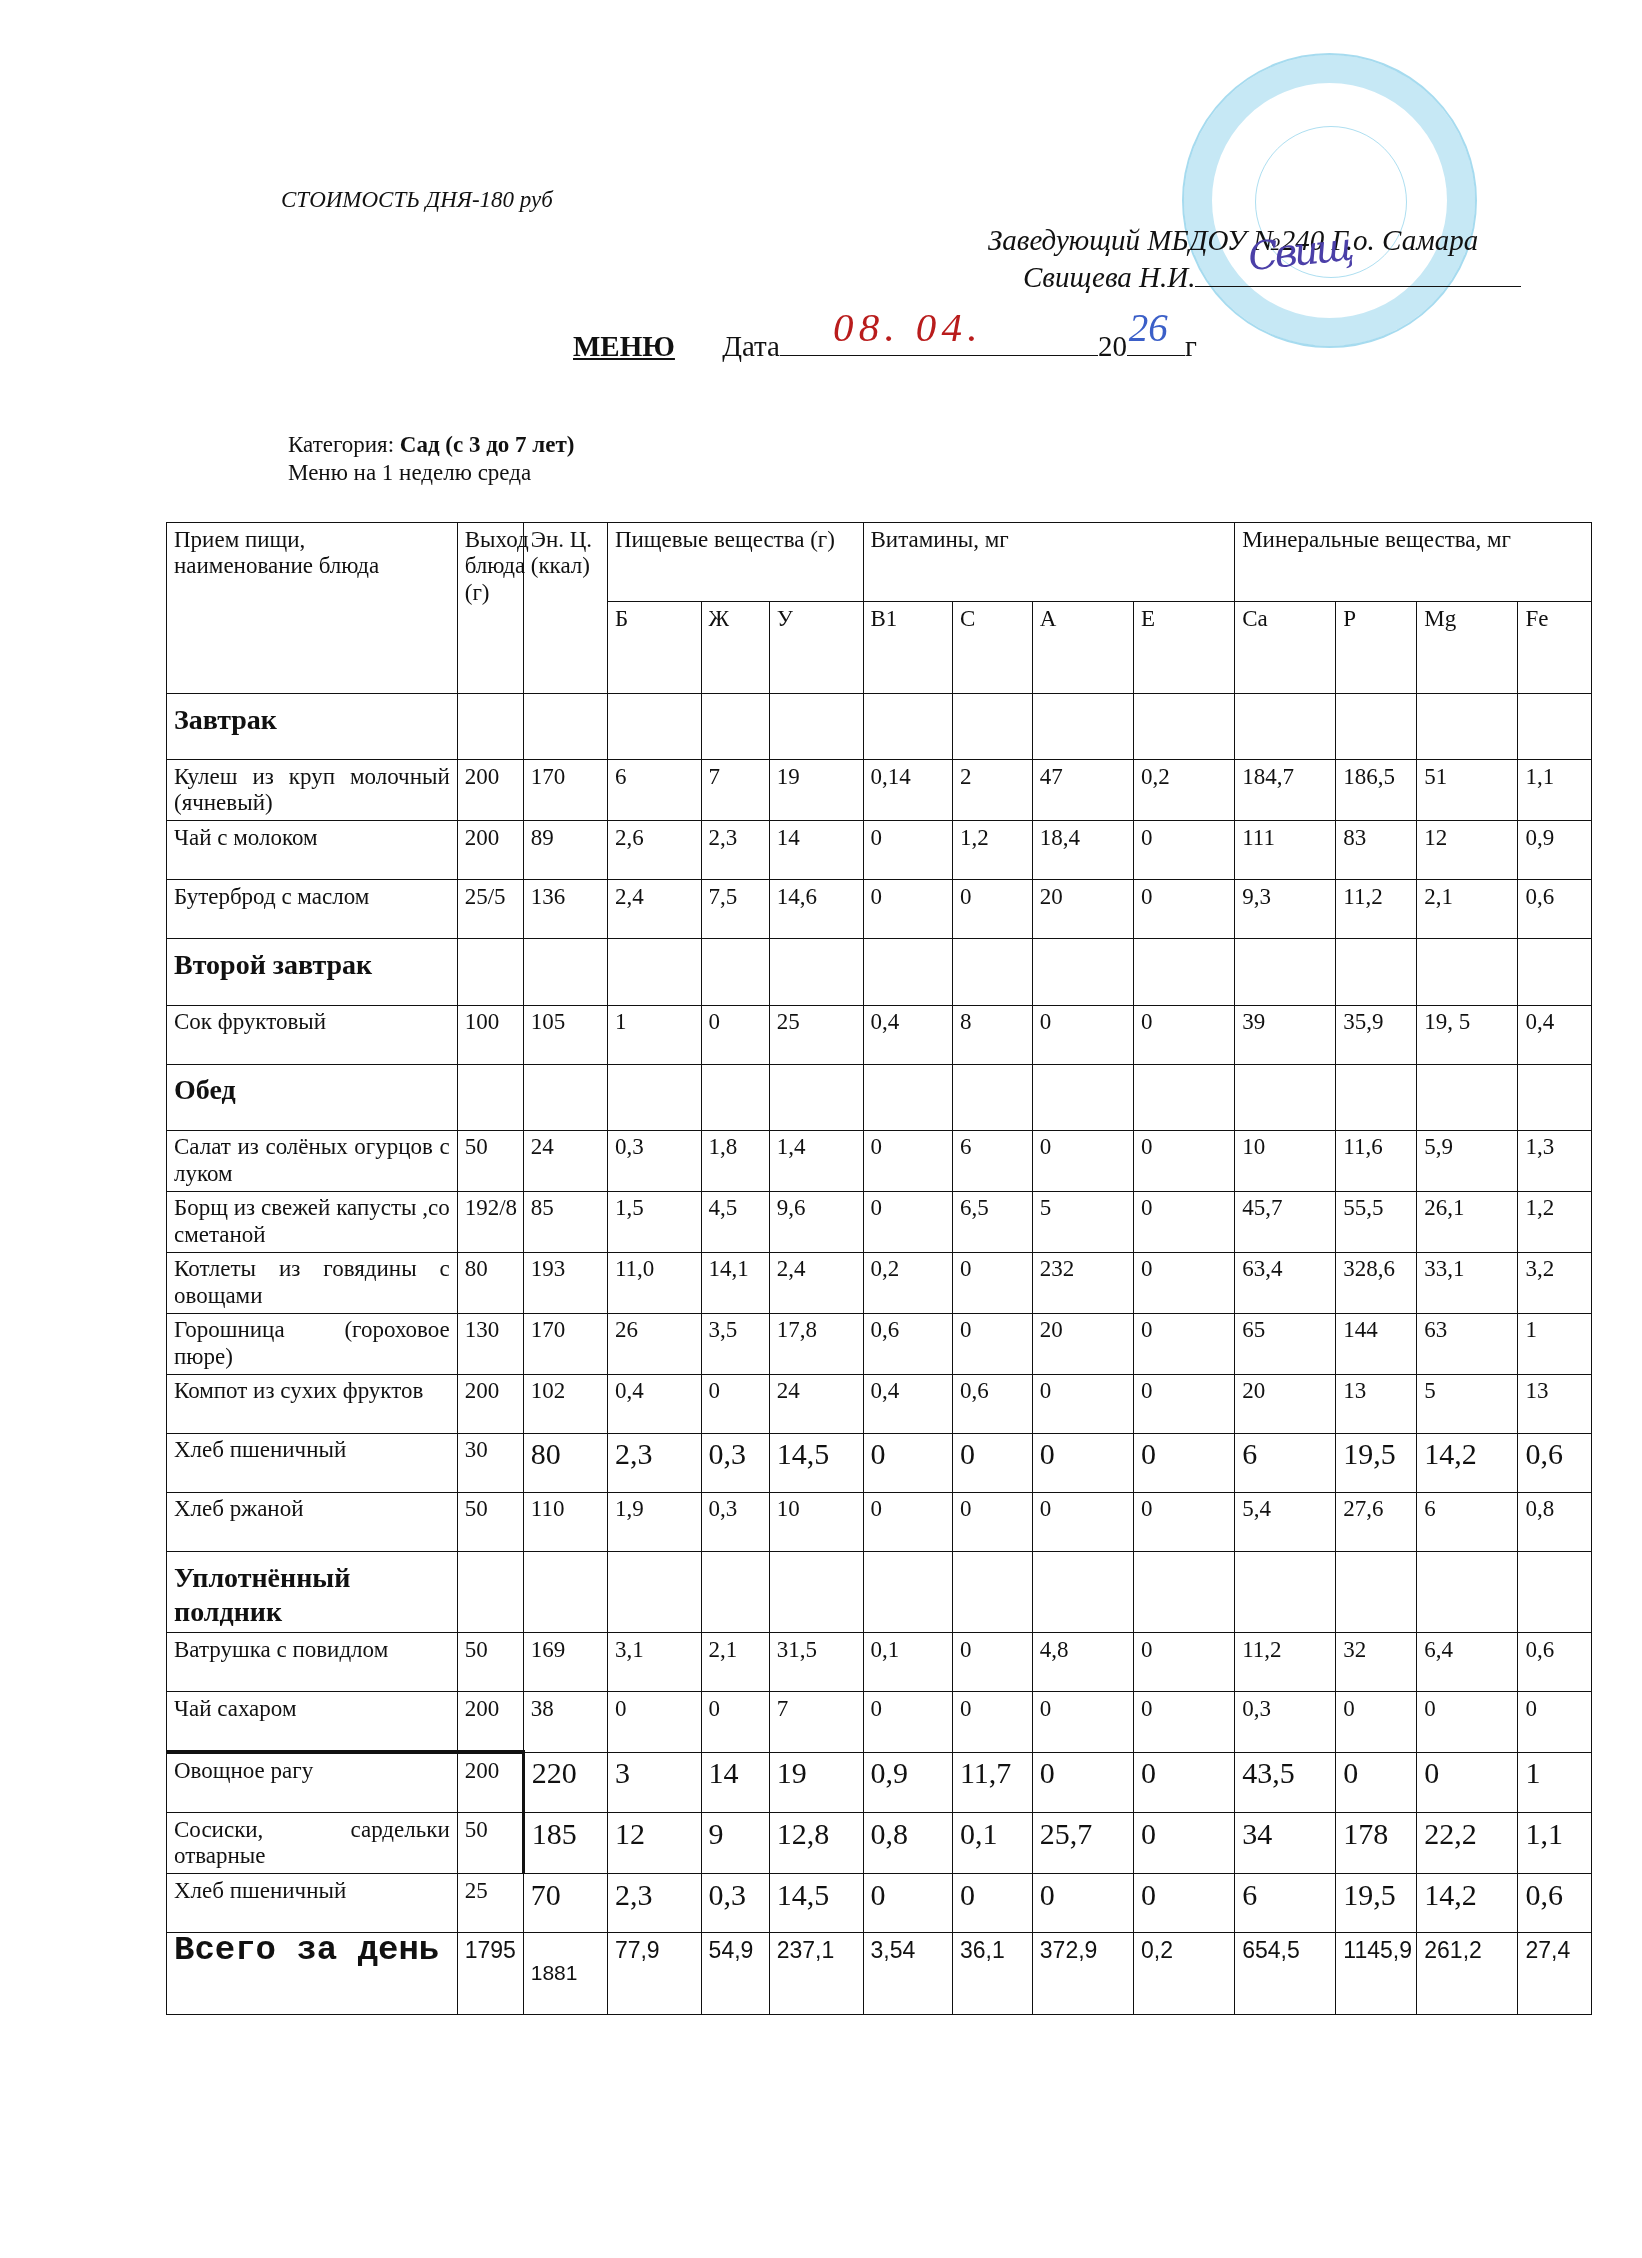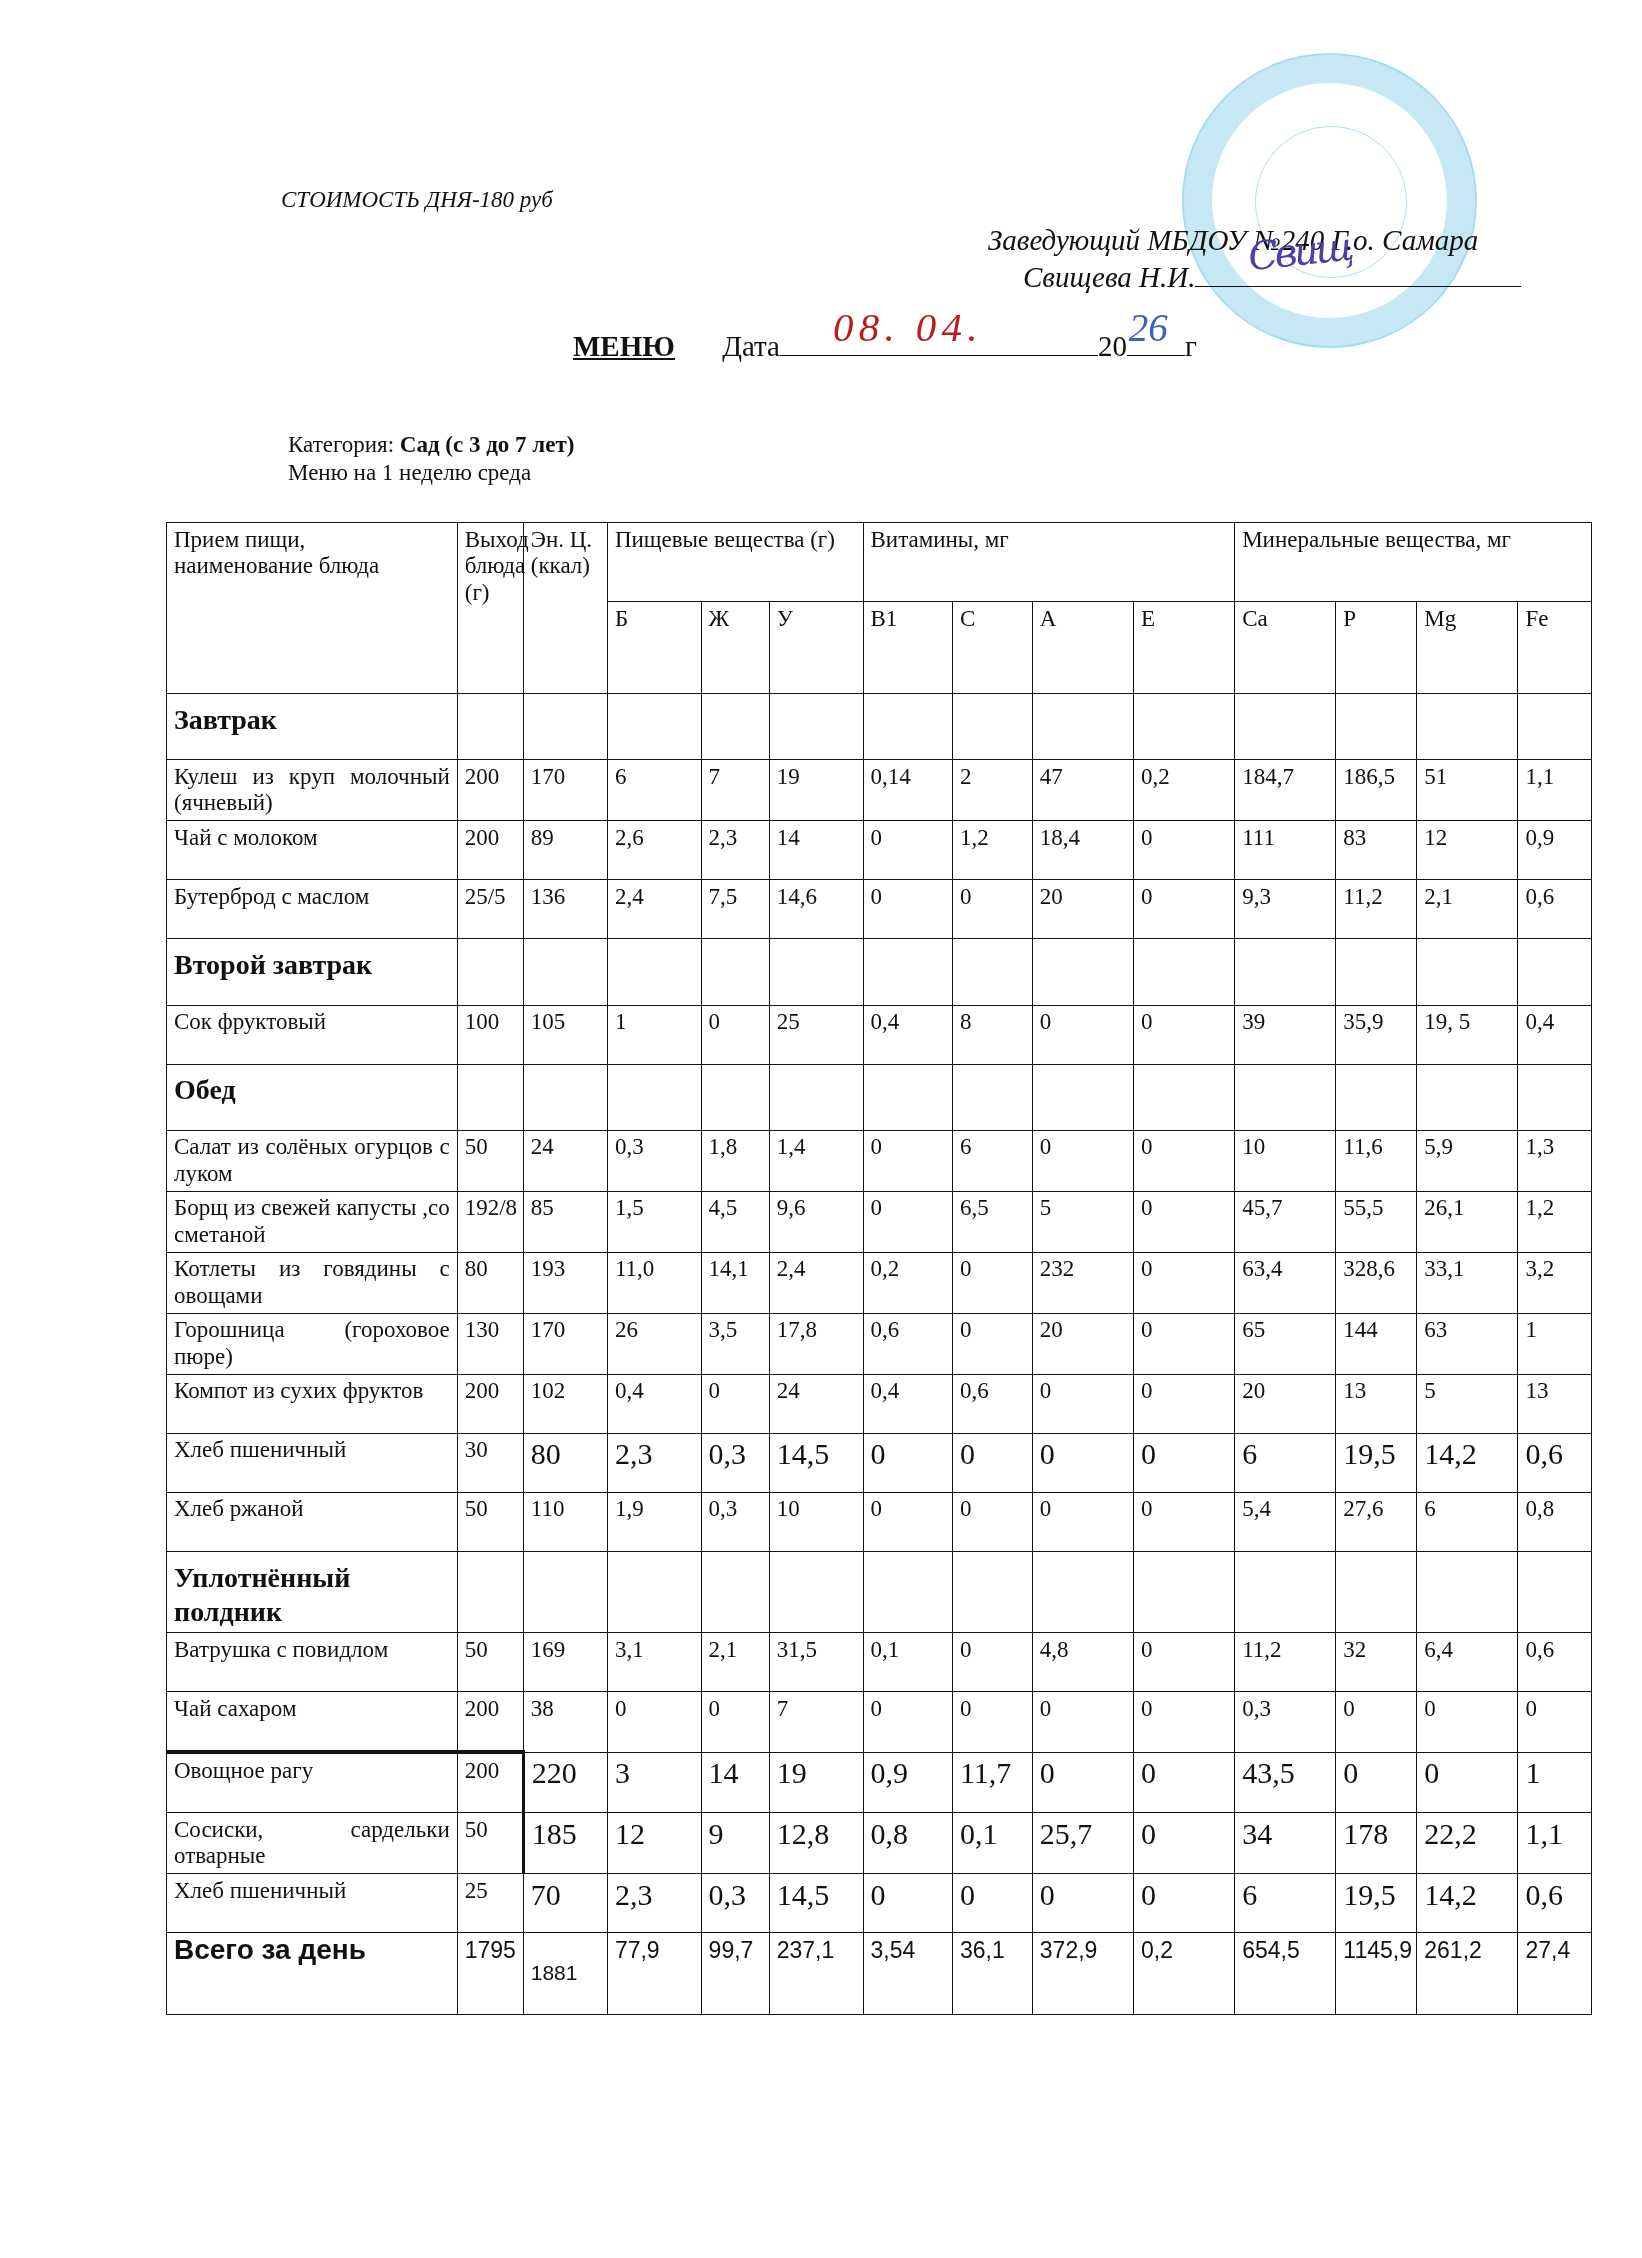--- a/index.html
+++ b/index.html
@@ -29,21 +29,21 @@
   .c-b { width: 88px; } .c-zh { width: 64px; } .c-u { width: 88px; }
   .c-b1 { width: 84px; } .c-c { width: 75px; } .c-a { width: 95px; } .c-e { width: 95px; }
   .c-ca { width: 95px; } .c-p { width: 76px; } .c-mg { width: 95px; } .c-fe { width: 69px; }
   .hdr-name { text-align: justify; }
   .section td { height: 53px; }
   .section .sec-label { font-size: 28px; font-weight: bold; padding-top: 8.8px; line-height: 34px; }
   .row td { height: 51px; }
   .row .dish { text-align: justify; text-align-last: left; }
   .big td.n { font-size: 30px; line-height: 34px; }
   .total td { font-size: 17.6px; height: 51px; font-family: "Liberation Sans", sans-serif; padding-top: 12.4px; }
-  .total td.sec-label { font-size: 28px; font-weight: bold; font-family: Liberation Sans, sans-serif; padding-top: 3.5px; }
+  .total td.sec-label { font-size: 34px; font-weight: bold; font-family: Liberation Mono, monospace; padding-top: 3.5px; }
   .thick-l { border-left: 3.5px solid #111 !important; }
   .thick-t { border-top: 4.4px solid #111 !important; }
 </style>
 </head>
 <body>
 
 <div class="cost">СТОИМОСТЬ ДНЯ-180  руб</div>
 
 <div class="stamp">
   <div class="stamp-inner"></div>
@@ -425,21 +425,21 @@
         <td class="n">6</td>
         <td class="n">19,5</td>
         <td class="n">14,2</td>
         <td class="n">0,6</td>
       </tr>
       <tr class="total">
         <td class="sec-label">Всего за день</td>
         <td>1795</td>
         <td style="font-size: 21px; padding-top: 26.5px;">1881</td>
         <td>77,9</td>
-        <td>99,7</td>
+        <td>54,9</td>
         <td>237,1</td>
         <td>3,54</td>
         <td>36,1</td>
         <td>372,9</td>
         <td>0,2</td>
         <td>654,5</td>
         <td>1145,9</td>
         <td>261,2</td>
         <td>27,4</td>
       </tr>

